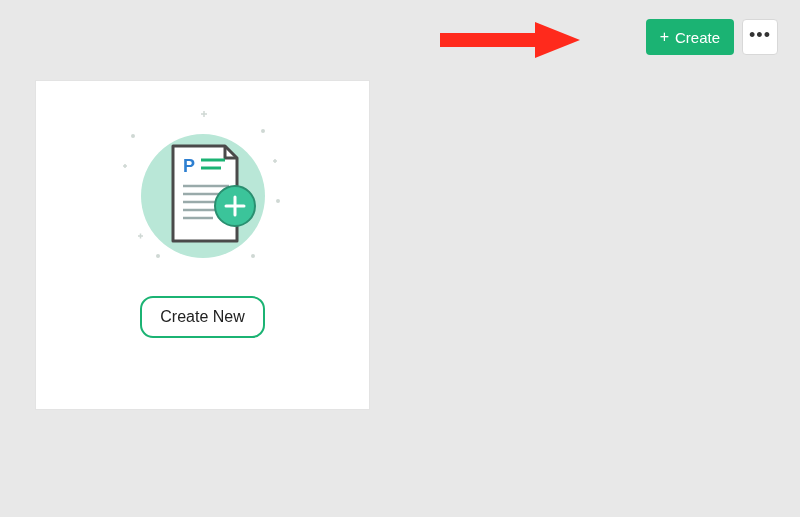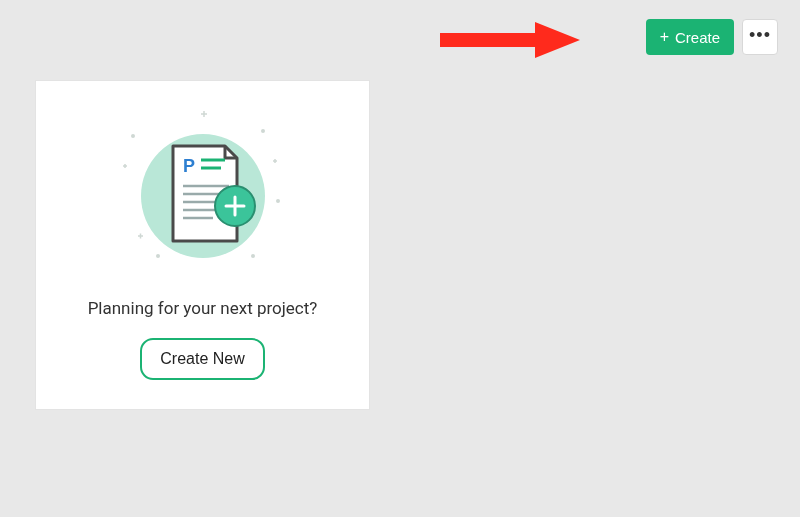--- a/index.html
+++ b/index.html
@@ -160,15 +160,14 @@
         <line x1="70" y1="112" x2="100" y2="112" stroke="#9aa" stroke-width="2.5"></line>
       </g>
 
       <g>
         <circle cx="122" cy="100" r="20" fill="#3bc49a" stroke="#2a8f70" stroke-width="2"></circle>
         <line x1="122" y1="91" x2="122" y2="109" stroke="#ffffff" stroke-width="3" stroke-linecap="round"></line>
         <line x1="113" y1="100" x2="131" y2="100" stroke="#ffffff" stroke-width="3" stroke-linecap="round"></line>
       </g>
     </svg>
   </div>
-  <div class="prompt-text">Planning for your next project?</div>
   <button class="create-new-btn">Create New</button>
 </div>
 
 </body></html>

